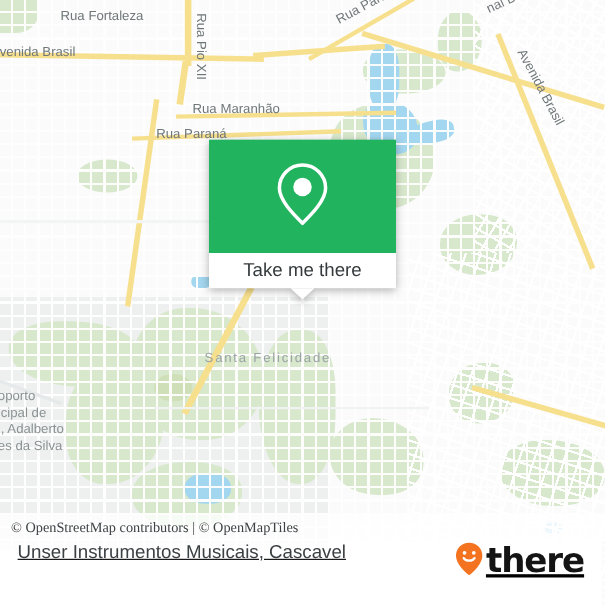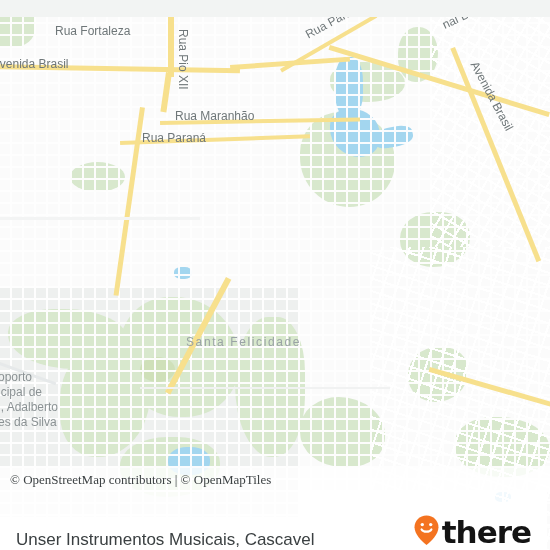--- a/index.html
+++ b/index.html
@@ -5,21 +5,21 @@
   html,body{margin:0;padding:0;}
   body{
     width:550px;height:550px;
     font-family:"Liberation Sans", sans-serif;
     background:#eceff0;
     overflow:hidden;
   }
   #app{position:relative;width:550px;height:550px;overflow:hidden;background:#f2f4f3;}
 
   
-  #map{position:absolute;inset:0;background:#f0f2f1;overflow:hidden;margin-top:17px;}
+  #map{position:absolute;inset:0;background:#f0f2f1;overflow:hidden;}
   .layer{position:absolute;inset:0;}
   .park{position:absolute;background:#d8e8cd;}
   .water{position:absolute;background:#a3d6ef;}
   .greygrey{position:absolute;background:#e9ebea;}
 
   .road{position:absolute;background:#ffffff;transform-origin:0 0;}
   .road.majorline{background:#f7e08d;}
   .road.thin{background:#f7f8f8;}
 
   .lbl{position:absolute;color:#7c8486;font-size:11.5px;white-space:nowrap;
@@ -39,22 +39,22 @@
         border-top:10px solid #ffffff;}
 
   
   #attrib{position:absolute;left:0;top:468px;width:550px;height:24px;
           background:rgba(255,255,255,.80);display:flex;align-items:center;}
   #attrib span{font-size:13px;color:#3d4244;padding-left:10px;
                font-family:Liberation Serif, serif;}
 
   
   #footer{position:absolute;left:0;top:492px;width:547px;height:58px;
-          background:rgba(255,255,255,.86);display:flex;align-items:flex-end;
-          justify-content:space-between;padding:0 16px;box-sizing:border-box;}
+          background:rgba(255,255,255,.86);display:flex;align-items:flex-start;
+          justify-content:space-between;padding:0 16px;box-sizing:border-box;text-decoration:underline;}
   #footer-title{font-size:17px;color:#3b4042;font-family:"Liberation Sans", sans-serif;}
   #brand{display:flex;align-items:center;gap:2px;}
   #brand-word{font-size:31px;font-weight:bold;color:#141414;letter-spacing:-1px;
               font-family:"DejaVu Sans", sans-serif;line-height:1;}
 </style>
 </head>
 <body>
 
 <div id="app">
 
@@ -138,20 +138,34 @@
     <div class="lbl place" style="left:186px;top:318px;">Santa Felicidade</div>
 
     <div class="lbl poi" style="left:-2px;top:353px;">
       <div>oporto</div>
       <div>icipal de</div>
       <div>l, Adalberto</div>
       <div>es da Silva</div>
     </div>
   </div>
 
+  <div id="card">
+    <div id="card-top">
+      <span>
+        <svg width="54" height="62" viewBox="0 0 54 62" aria-hidden="true">
+          <path d="M27 5 C15.4 5 6 14.4 6 26 C6 37 18 49 27 58 C36 49 48 37 48 26 C48 14.4 38.6 5 27 5 Z" fill="none" stroke="#ffffff" stroke-width="3.2" stroke-linejoin="round"></path>
+          <circle cx="27" cy="25" r="8.4" fill="#ffffff"></circle>
+        </svg>
+      </span>
+    </div>
+    <div id="card-bottom">
+      <span class="cta">Take me there</span>
+      <div id="tail"></div>
+    </div>
+  </div>
 
   <div id="attrib">
     <span>© OpenStreetMap contributors | © OpenMapTiles</span>
   </div>
 
   <div id="footer">
     <div id="footer-title">Unser Instrumentos Musicais, Cascavel</div>
     <div id="brand">
       <span>
         <svg width="27" height="32" viewBox="0 0 27 32" aria-hidden="true">

